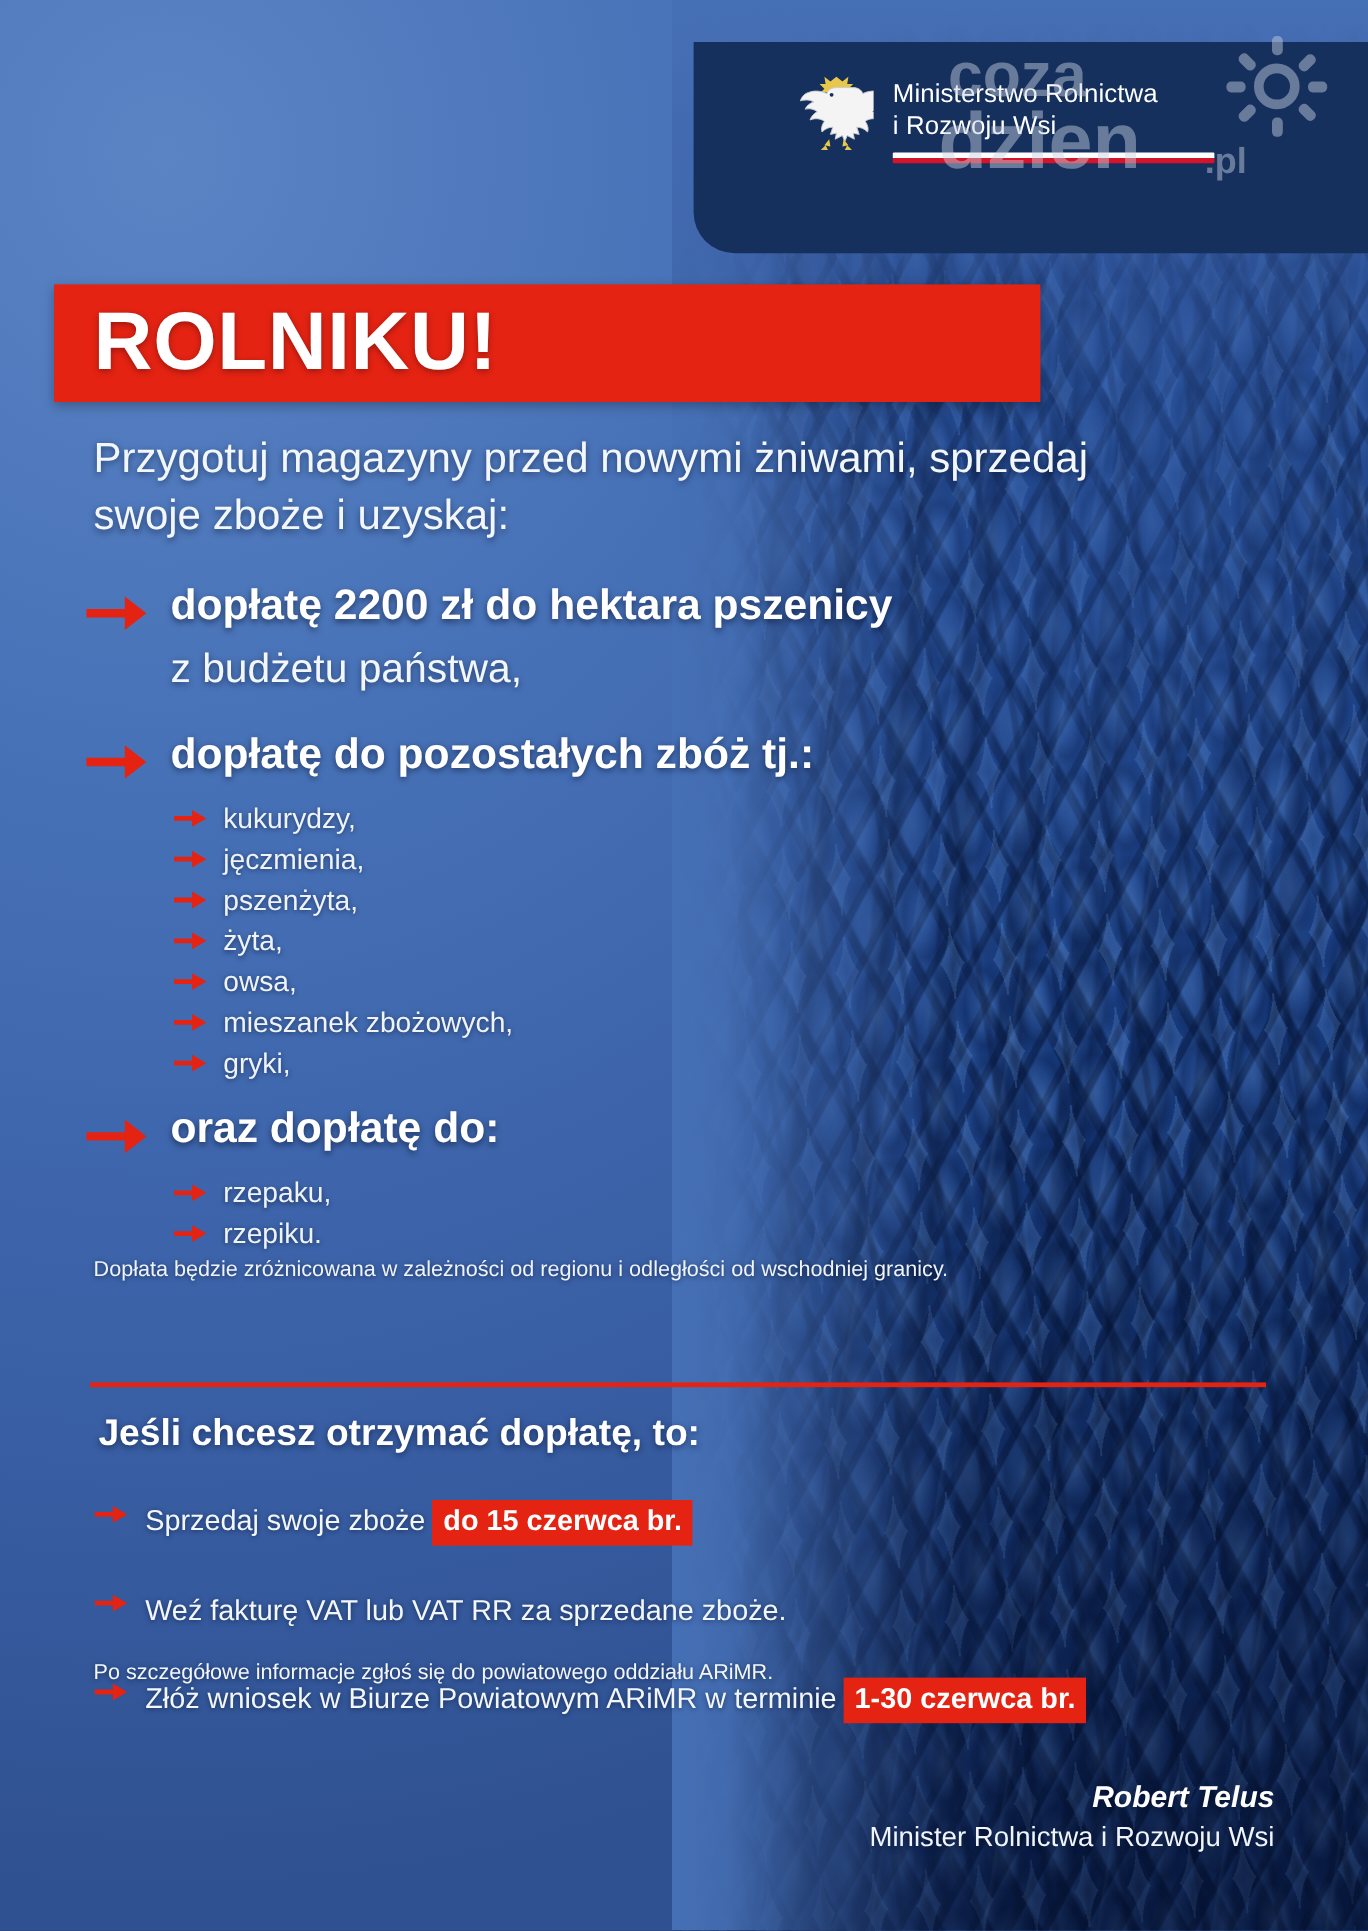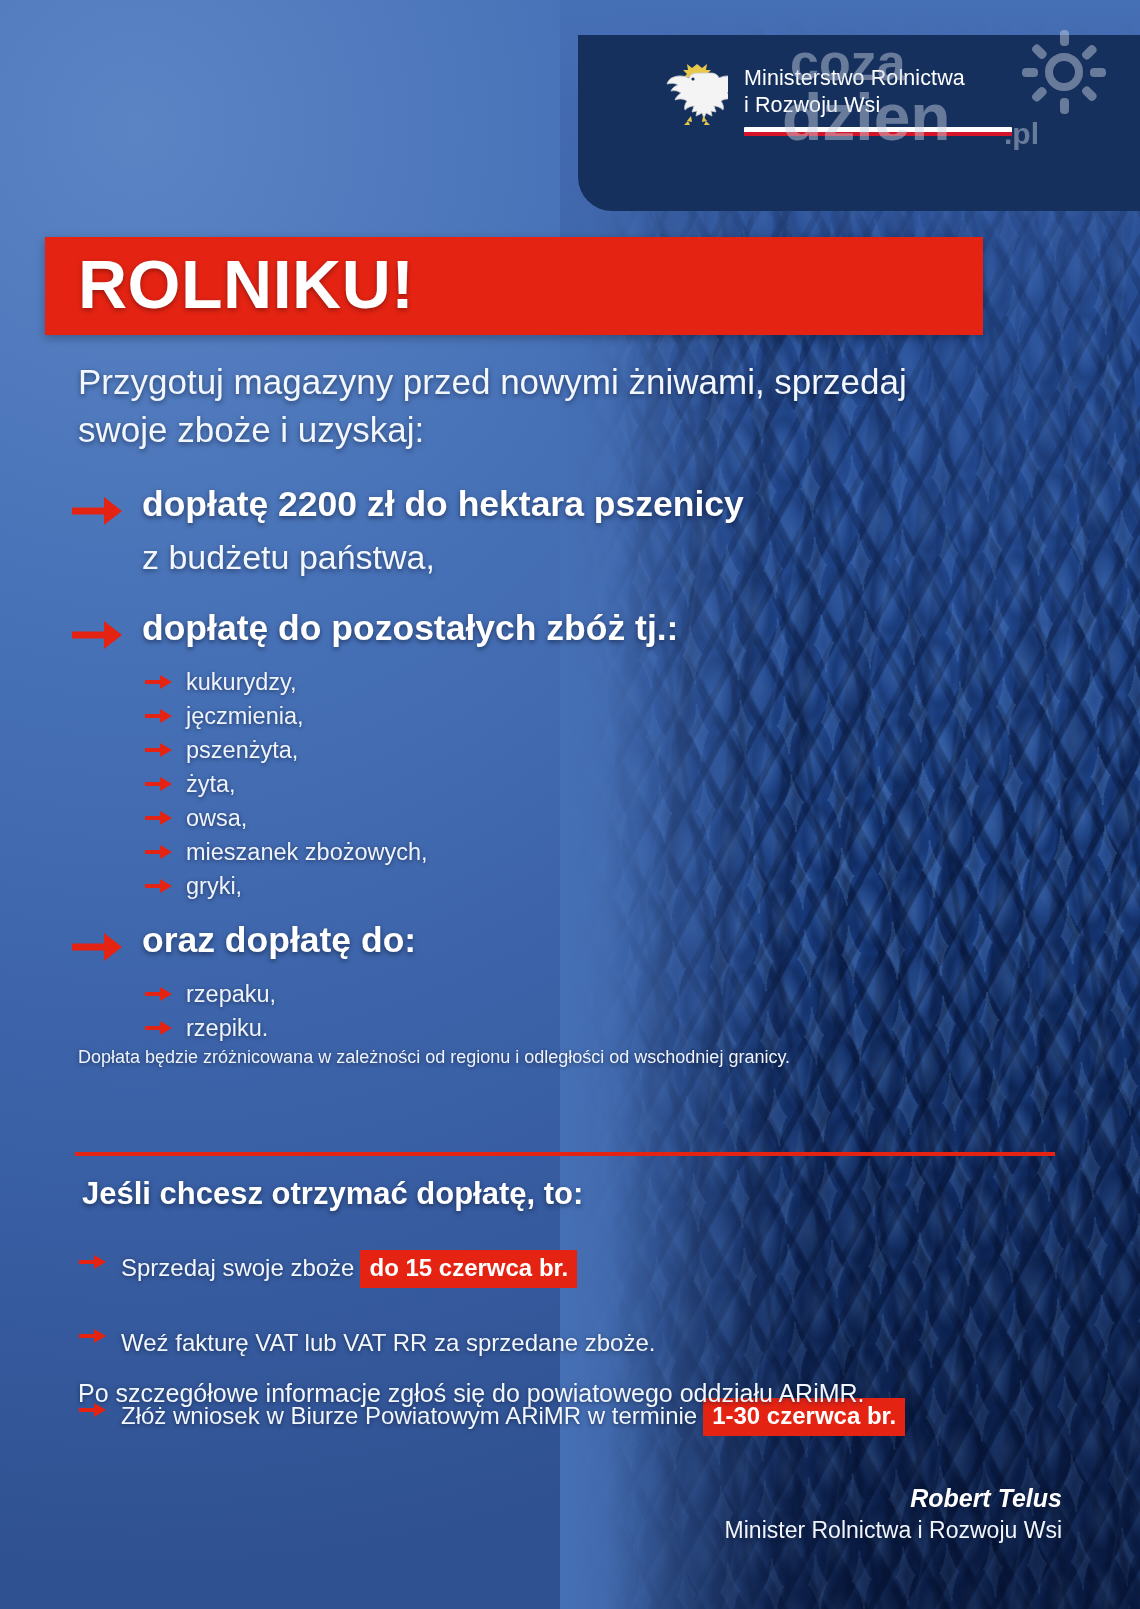--- a/index.html
+++ b/index.html
@@ -171,21 +171,21 @@
     position: absolute;
     left: 0; top: 0;
     width: 1140px;
     z-index: 30;
   }
 
   .title-band {
     position: absolute;
     left: 45px;
     top: 237px;
-    width: 938px;
+    width: 822px;
     height: 98px;
     background: #e42313;
     box-shadow: 0 3px 9px rgba(0,0,0,.28);
   }
   .title-band span {
     position: absolute;
     left: 33px;
     top: 50%;
     transform: translateY(-52%);
     font-size: 68px;
@@ -323,21 +323,21 @@
     padding: 3px 9px 5px 9px;
     margin-left: 6px;
     text-shadow: none;
     line-height: 30px;
   }
 
   .closing {
     position: absolute;
     left: 78px;
     top: 1377px;
-    font-size: 25px;
+    font-size: 18px;
     line-height: 32px;
     color: #f2f6fd;
     text-shadow: 0 1px 4px rgba(8,20,48,.6);
   }
 
   .signature {
     position: absolute;
     right: 78px;
     top: 1484px;
     text-align: right;

